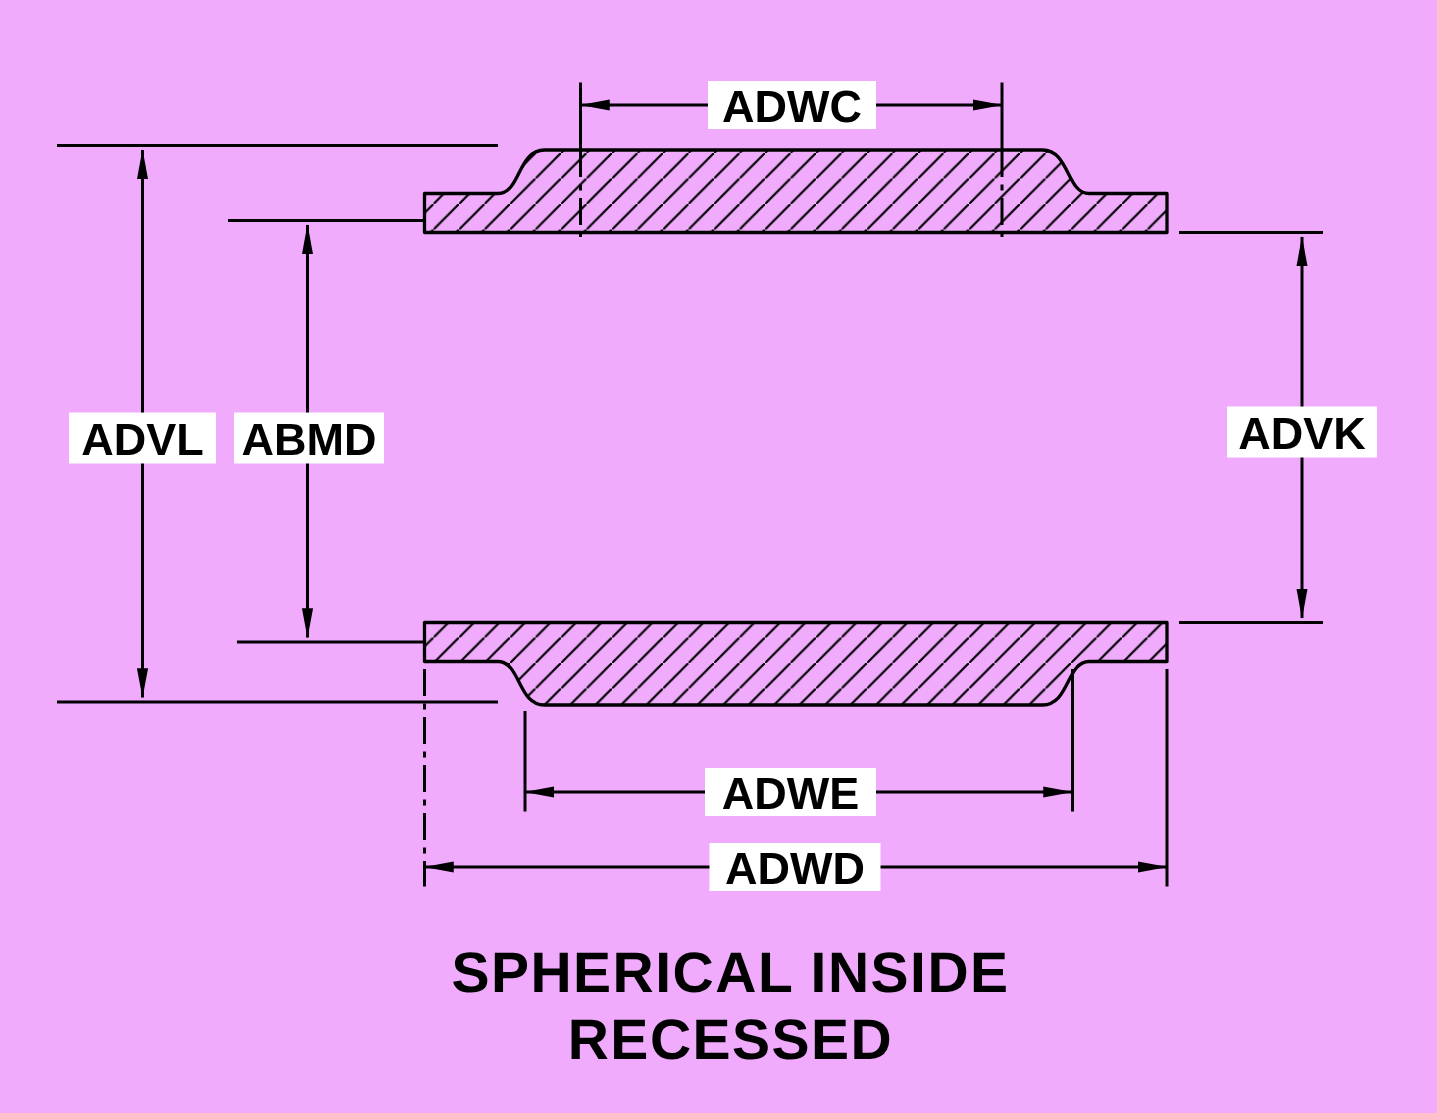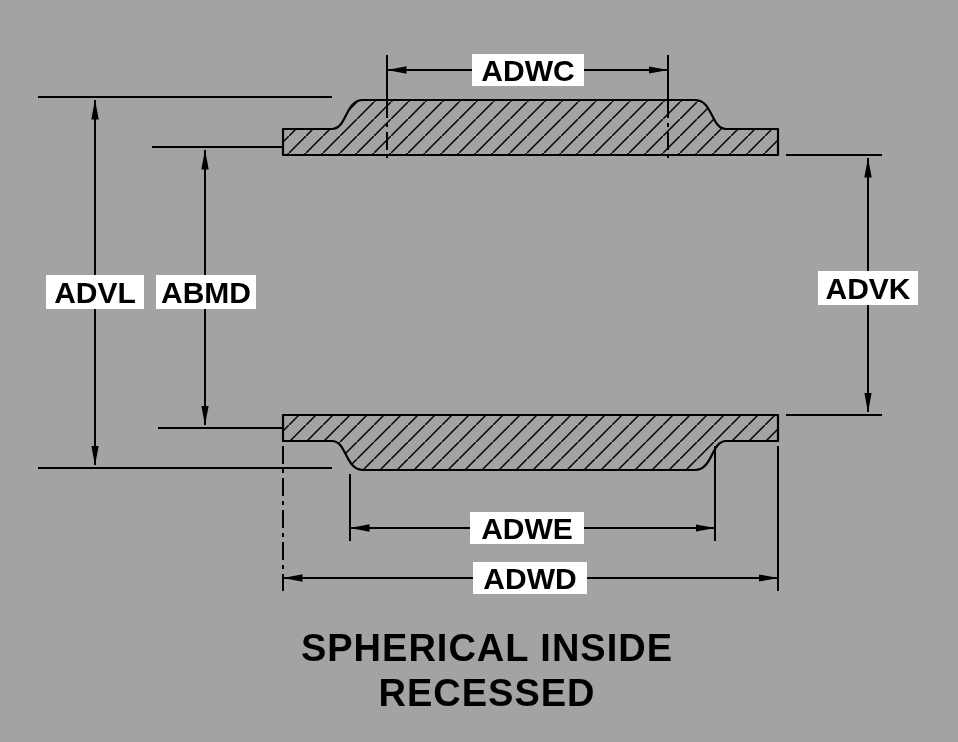--- a/index.html
+++ b/index.html
@@ -4,21 +4,21 @@
 <style>
   html, body {
     margin: 0;
     padding: 0;
     background: #ffffff;
   }
   .canvas {
     position: relative;
     width: 958px;
     height: 742px;
-    background: #a3a3a3;
+    background: #f0abfc;
     overflow: hidden;
   }
   svg text {
     font-family: "Liberation Sans", sans-serif;
     font-weight: bold;
     fill: #000000;
   }
   .dim-label {
     font-size: 30px;
     text-anchor: middle;

